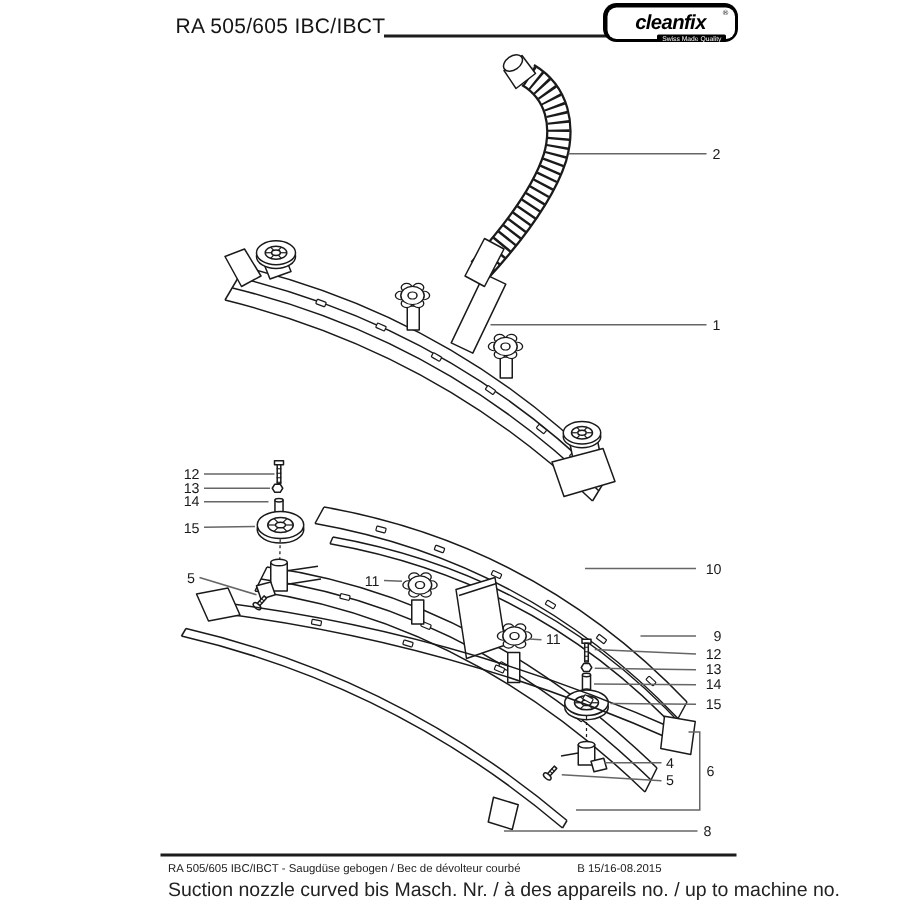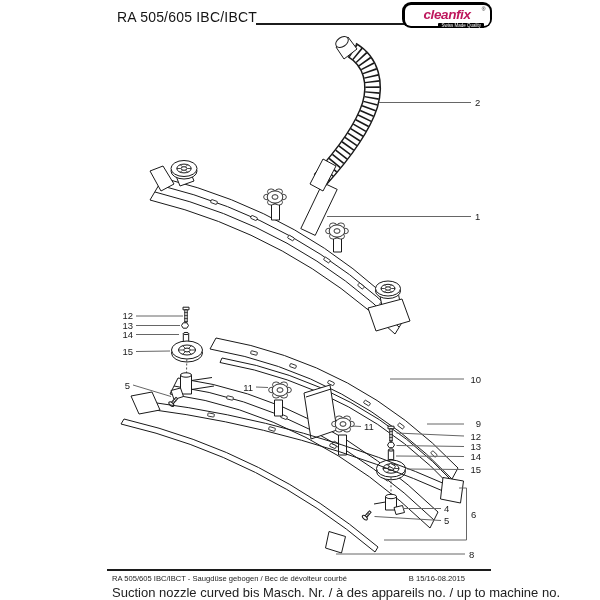--- a/index.html
+++ b/index.html
@@ -7,28 +7,28 @@
        font-family:"Liberation Sans",sans-serif;}
   .page{position:relative;width:572px;height:600px;background:#ffffff;}
   
   .hdr-title{position:absolute;left:117px;top:9px;font-size:14px;color:#151515;
              letter-spacing:.2px;white-space:nowrap;}
   .hdr-rule{position:absolute;left:256px;top:23px;width:201px;height:2px;background:#1c1c1c;}
   .logo{position:absolute;left:402px;top:2px;width:90px;height:26px;background:#000;
         border-radius:9px;padding:0;box-sizing:border-box;}
   .logo-inner{position:absolute;left:2.5px;top:2.5px;right:2.5px;bottom:2.5px;background:#fff;
         border-radius:6px;display:flex;align-items:center;justify-content:center;}
-  .logo-word{font-size:13.5px;font-weight:800;font-style:italic;color:#be185d;
+  .logo-word{font-size:13.5px;font-weight:800;font-style:italic;color:#000000;
         letter-spacing:-.4px;line-height:1;}
   .logo-reg{position:absolute;top:1px;right:4px;font-size:5px;color:#111;font-style:normal;}
   .logo-tag{position:absolute;bottom:0px;right:8px;background:#000;color:#fff;
         font-size:4.5px;line-height:1.2;padding:0 3px;border-radius:1px;white-space:nowrap;}
   
   .ftr-rule{position:absolute;left:107px;top:569px;width:384px;height:2px;background:#1c1c1c;}
-  .ftr-l1{position:absolute;left:112px;right:107px;top:574px;display:flex;
+  .ftr-l1{position:absolute;left:112px;right:131px;top:574px;display:flex;
           justify-content:space-between;font-size:7.6px;color:#222;}
   .ftr-l2{position:absolute;left:112px;top:584.5px;font-size:13px;color:#222;}
   
   svg.art{position:absolute;left:0;top:0;}
   .lbl{font-size:9.5px;fill:#1a1a1a;}
 </style>
 </head>
 <body>
 
 <div class="page">

